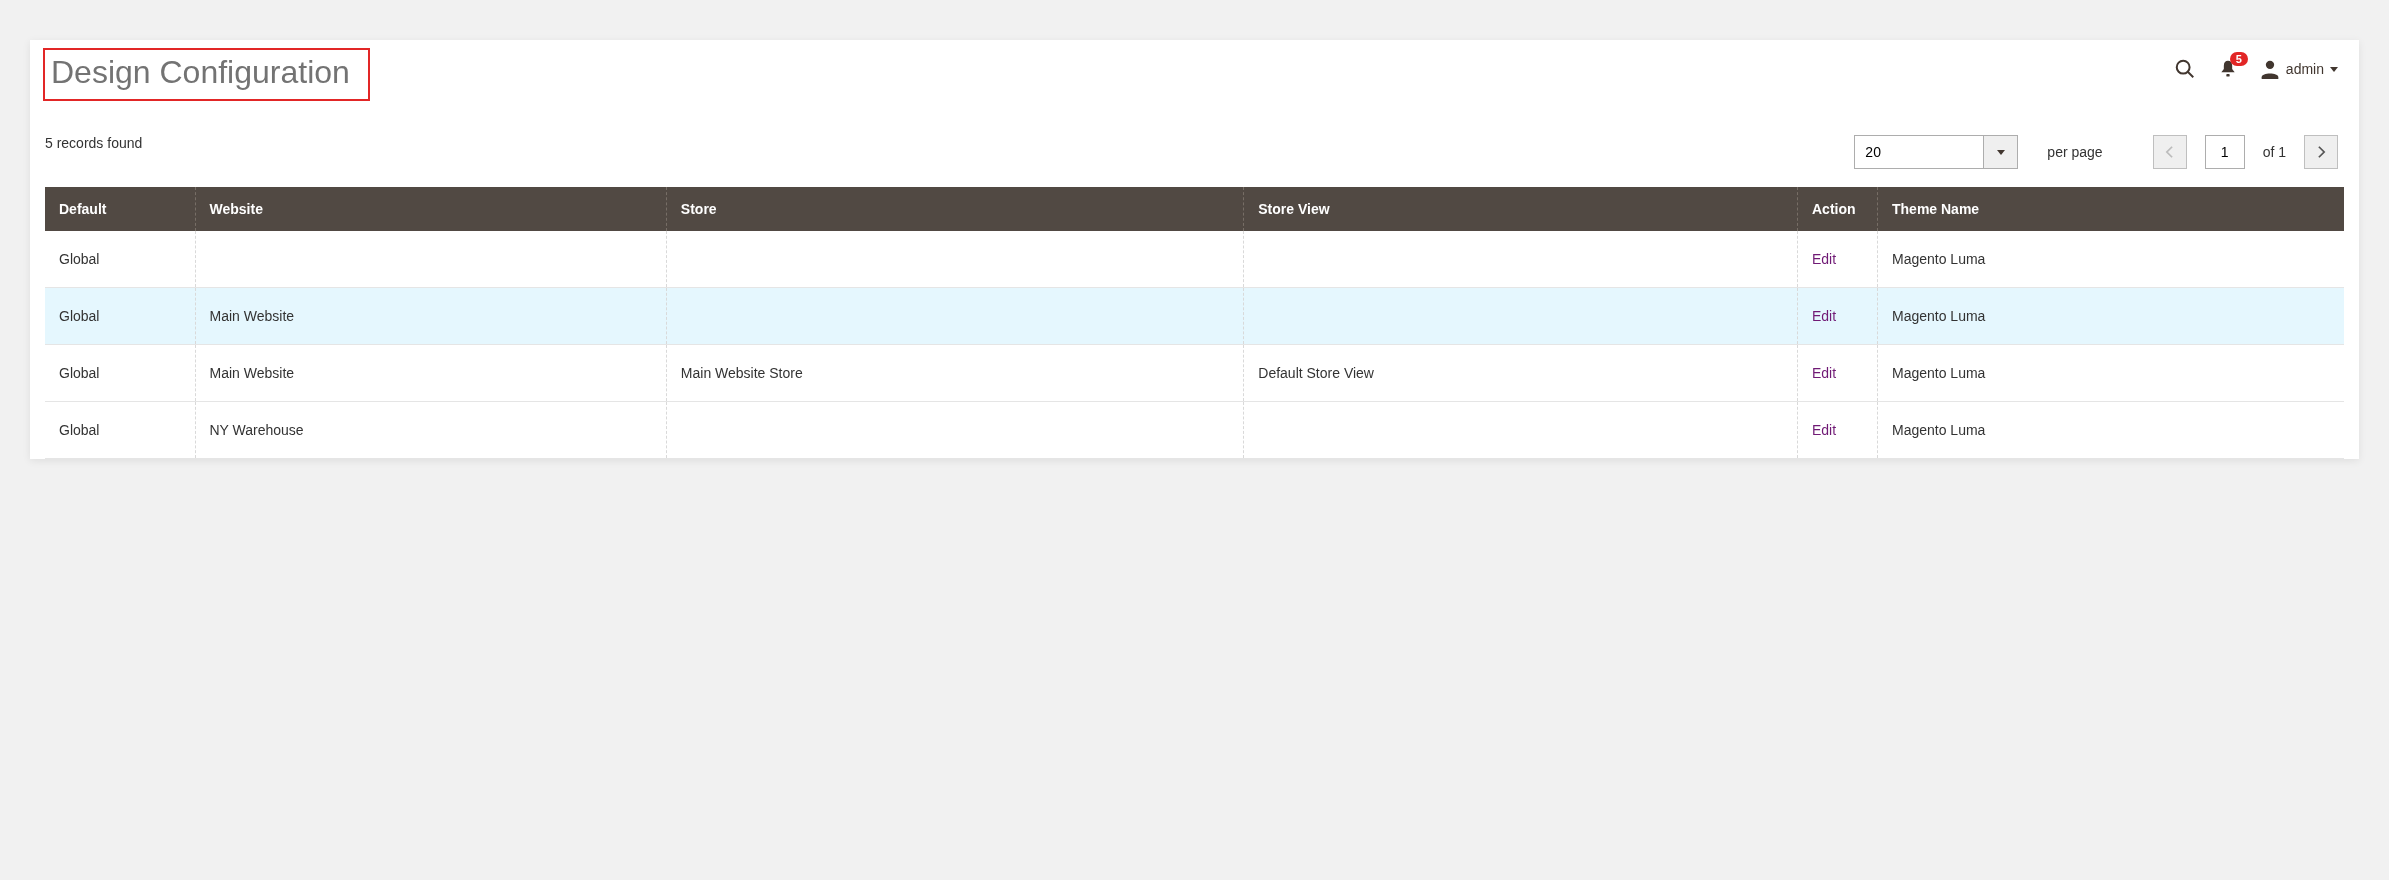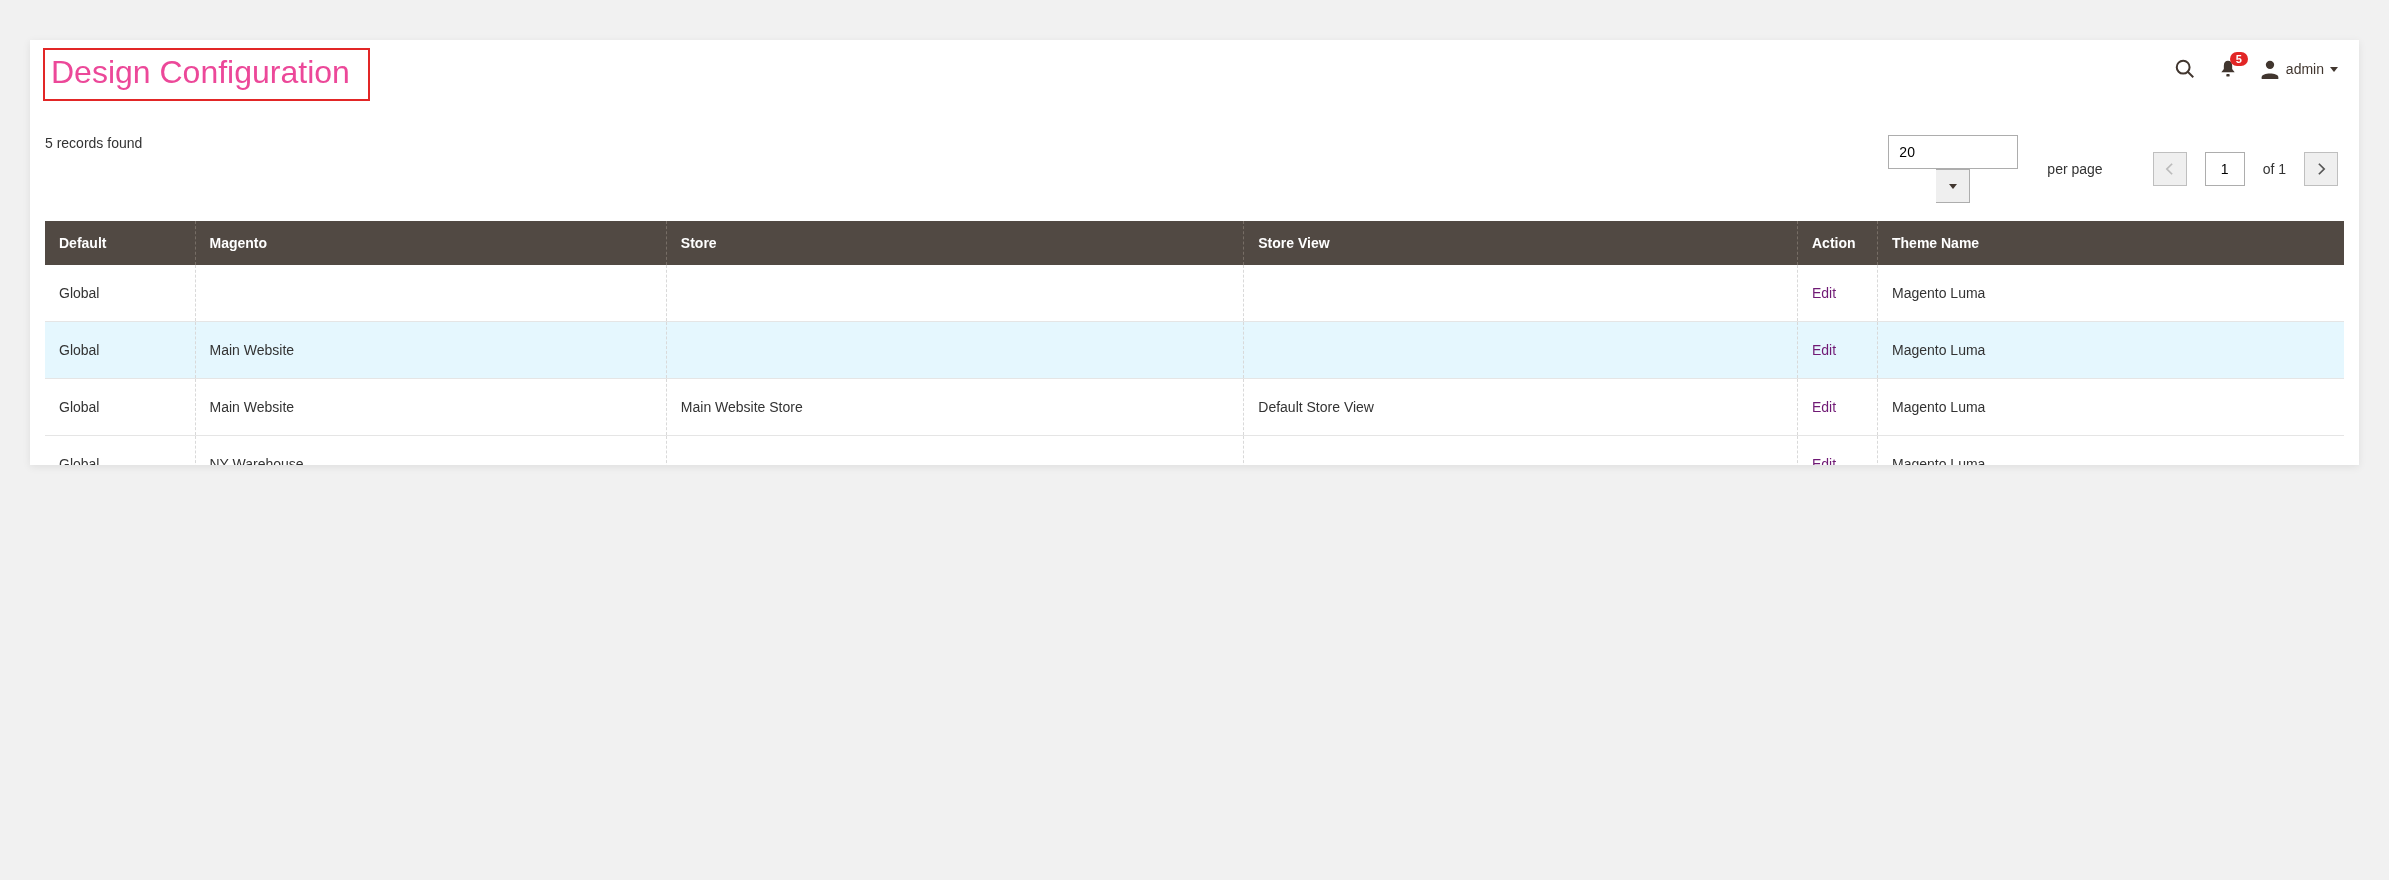--- a/index.html
+++ b/index.html
@@ -25,21 +25,21 @@
   }
   .title-box {
     border: 2px solid #e22626;
     padding: 4px 18px 8px 6px;
     margin-left: -2px;
     margin-top: -2px;
   }
   .page-title {
     font-size: 32px;
     font-weight: 300;
-    color: #ec4899;
+    color: #737373;
   }
   .header-actions {
     display: flex;
     align-items: center;
     gap: 22px;
     padding-top: 8px;
     padding-right: 6px;
   }
   .icon-btn { cursor: pointer; position: relative; }
   .badge {
@@ -87,21 +87,21 @@
     display: inline-block;
   }
   .records-row {
     display: flex;
     justify-content: space-between;
     align-items: flex-start;
     padding: 4px 6px 18px 0;
   }
   .records-found { color: #333; }
   .pager-group { display: flex; align-items: center; gap: 10px; }
-  .page-size-wrap { display: flex; align-items: center; flex-direction: column; }
+  .page-size-wrap { display: flex; align-items: center; }
   .page-size {
     border: 1px solid #adadad;
     height: 34px; width: 130px;
     padding: 0 10px;
     font-size: 14px;
     background: #fff;
   }
   .page-size-btn {
     width: 34px; height: 34px;
     border: 1px solid #adadad;
@@ -215,21 +215,21 @@
             <path d="M2 2 L8 8 L2 14"></path>
           </svg>
       </span>
     </div>
   </div>
 
   <table class="grid">
     <thead>
       <tr>
         <th class="col-default">Default</th>
-        <th>Magento</th>
+        <th>Website</th>
         <th>Store</th>
         <th>Store View</th>
         <th class="col-action">Action</th>
         <th>Theme Name</th>
       </tr>
     </thead>
     <tbody id="grid-body">
         <tr>
           <td>Global</td>
           <td></td>

